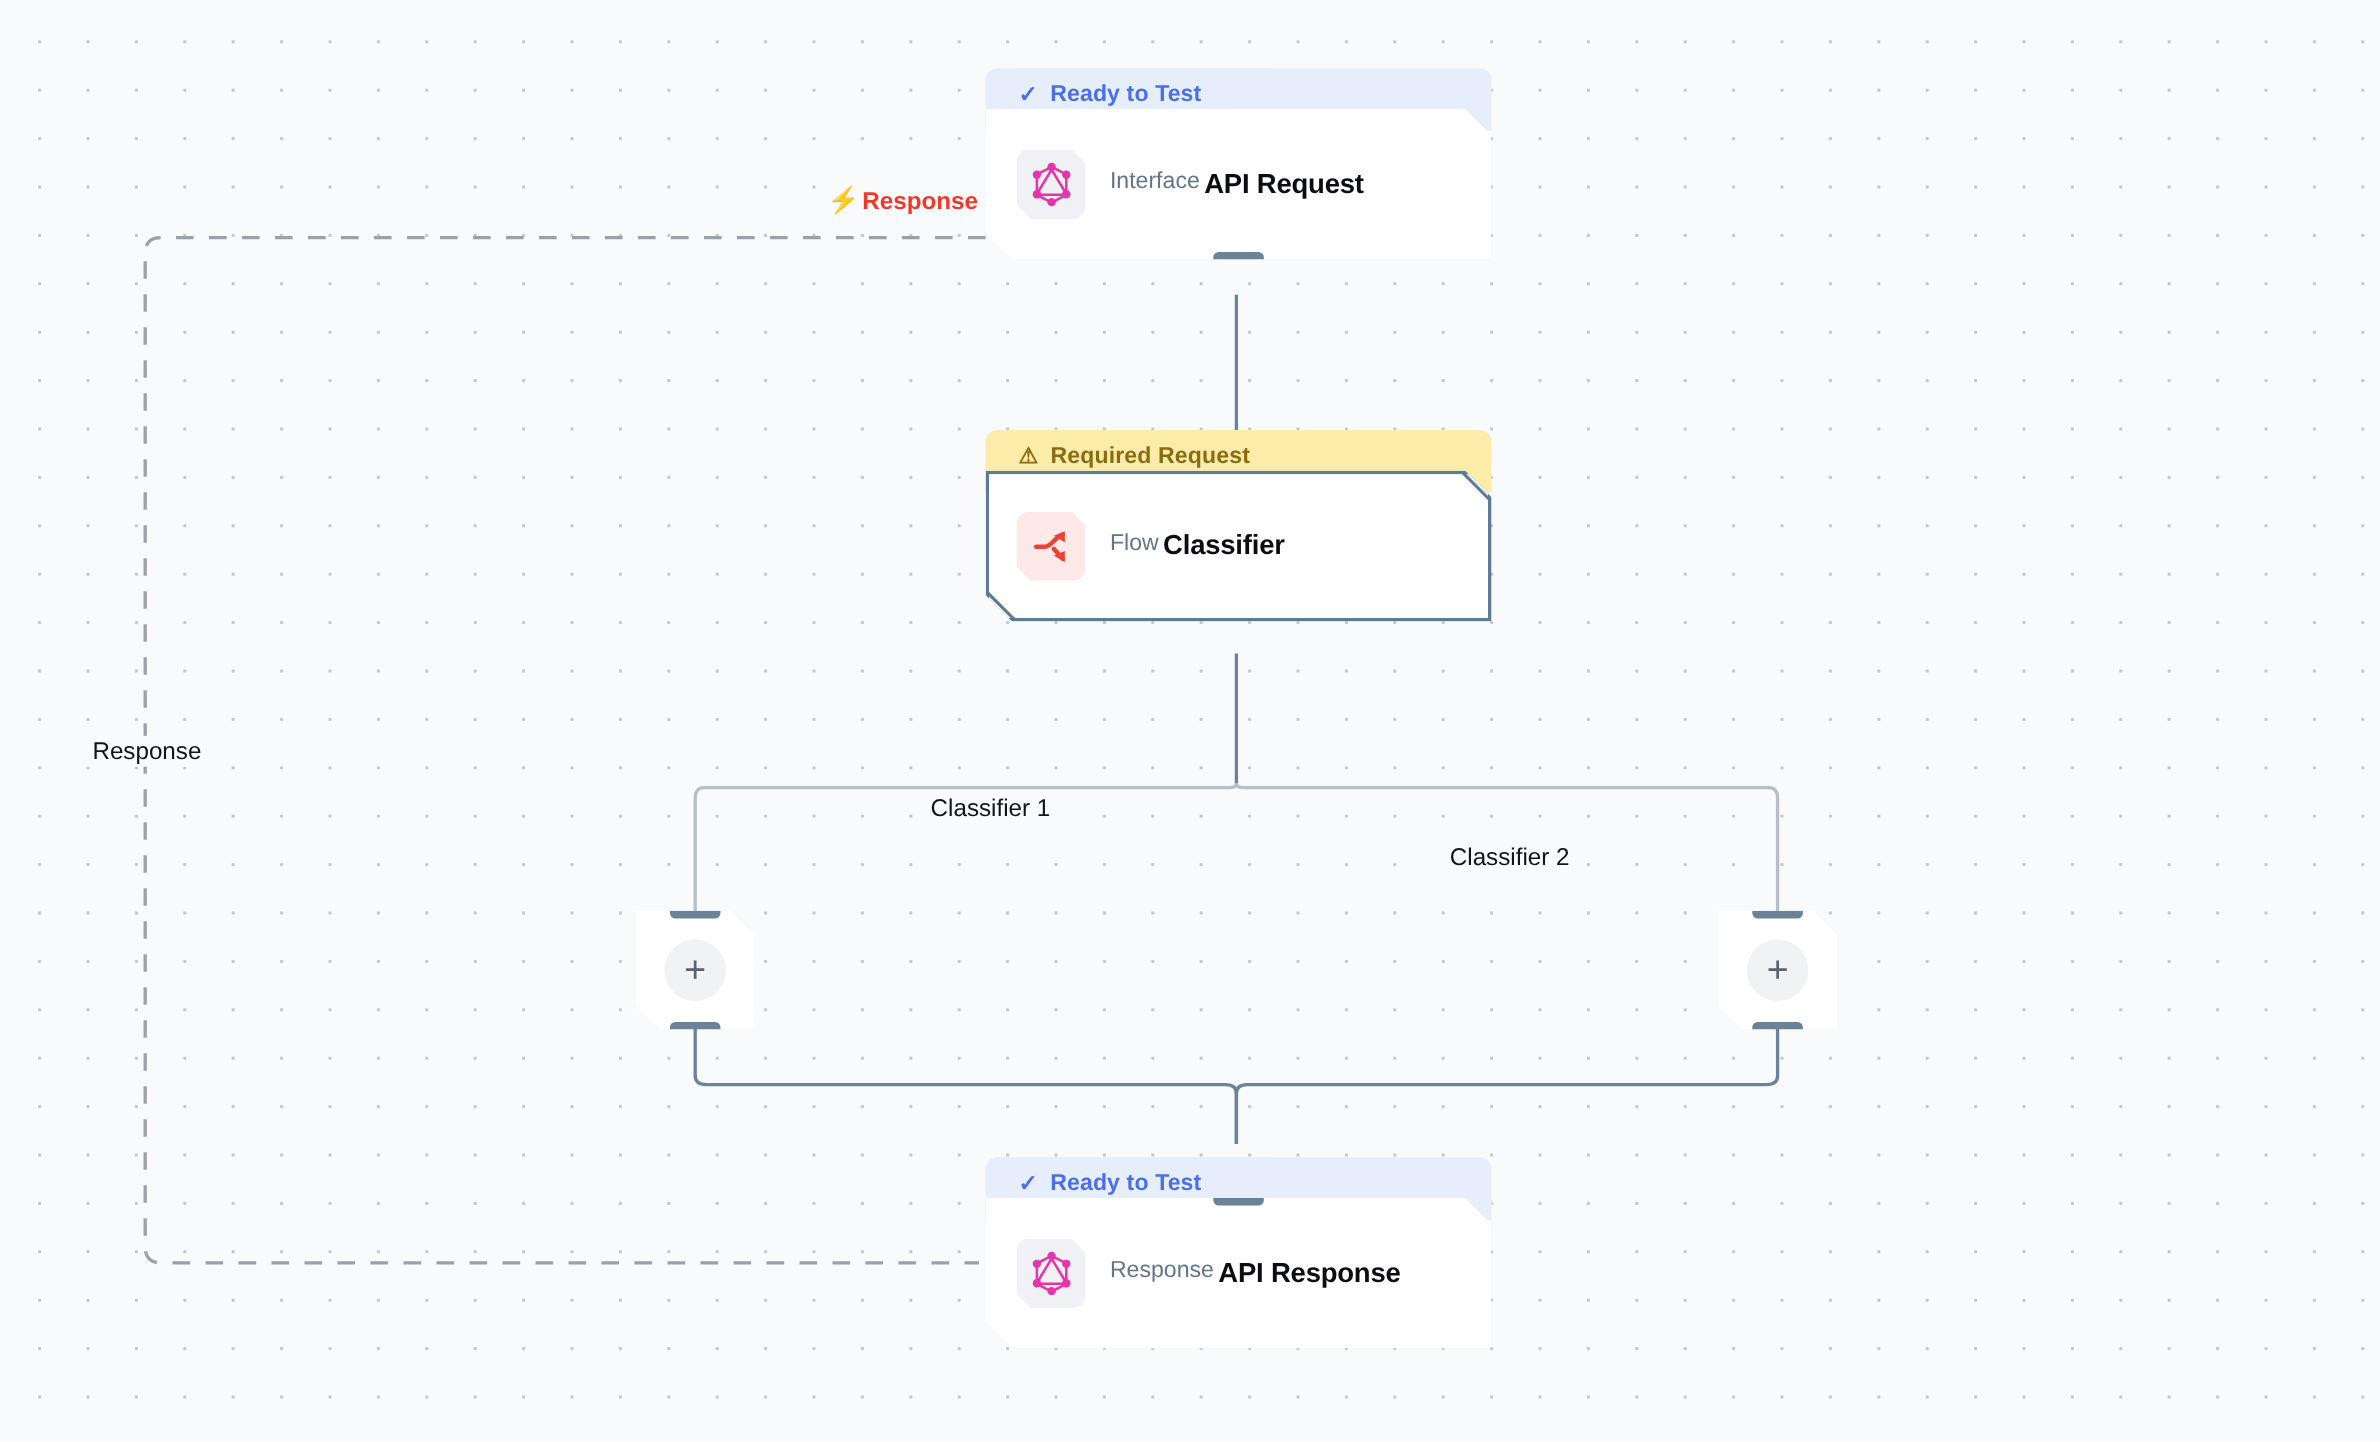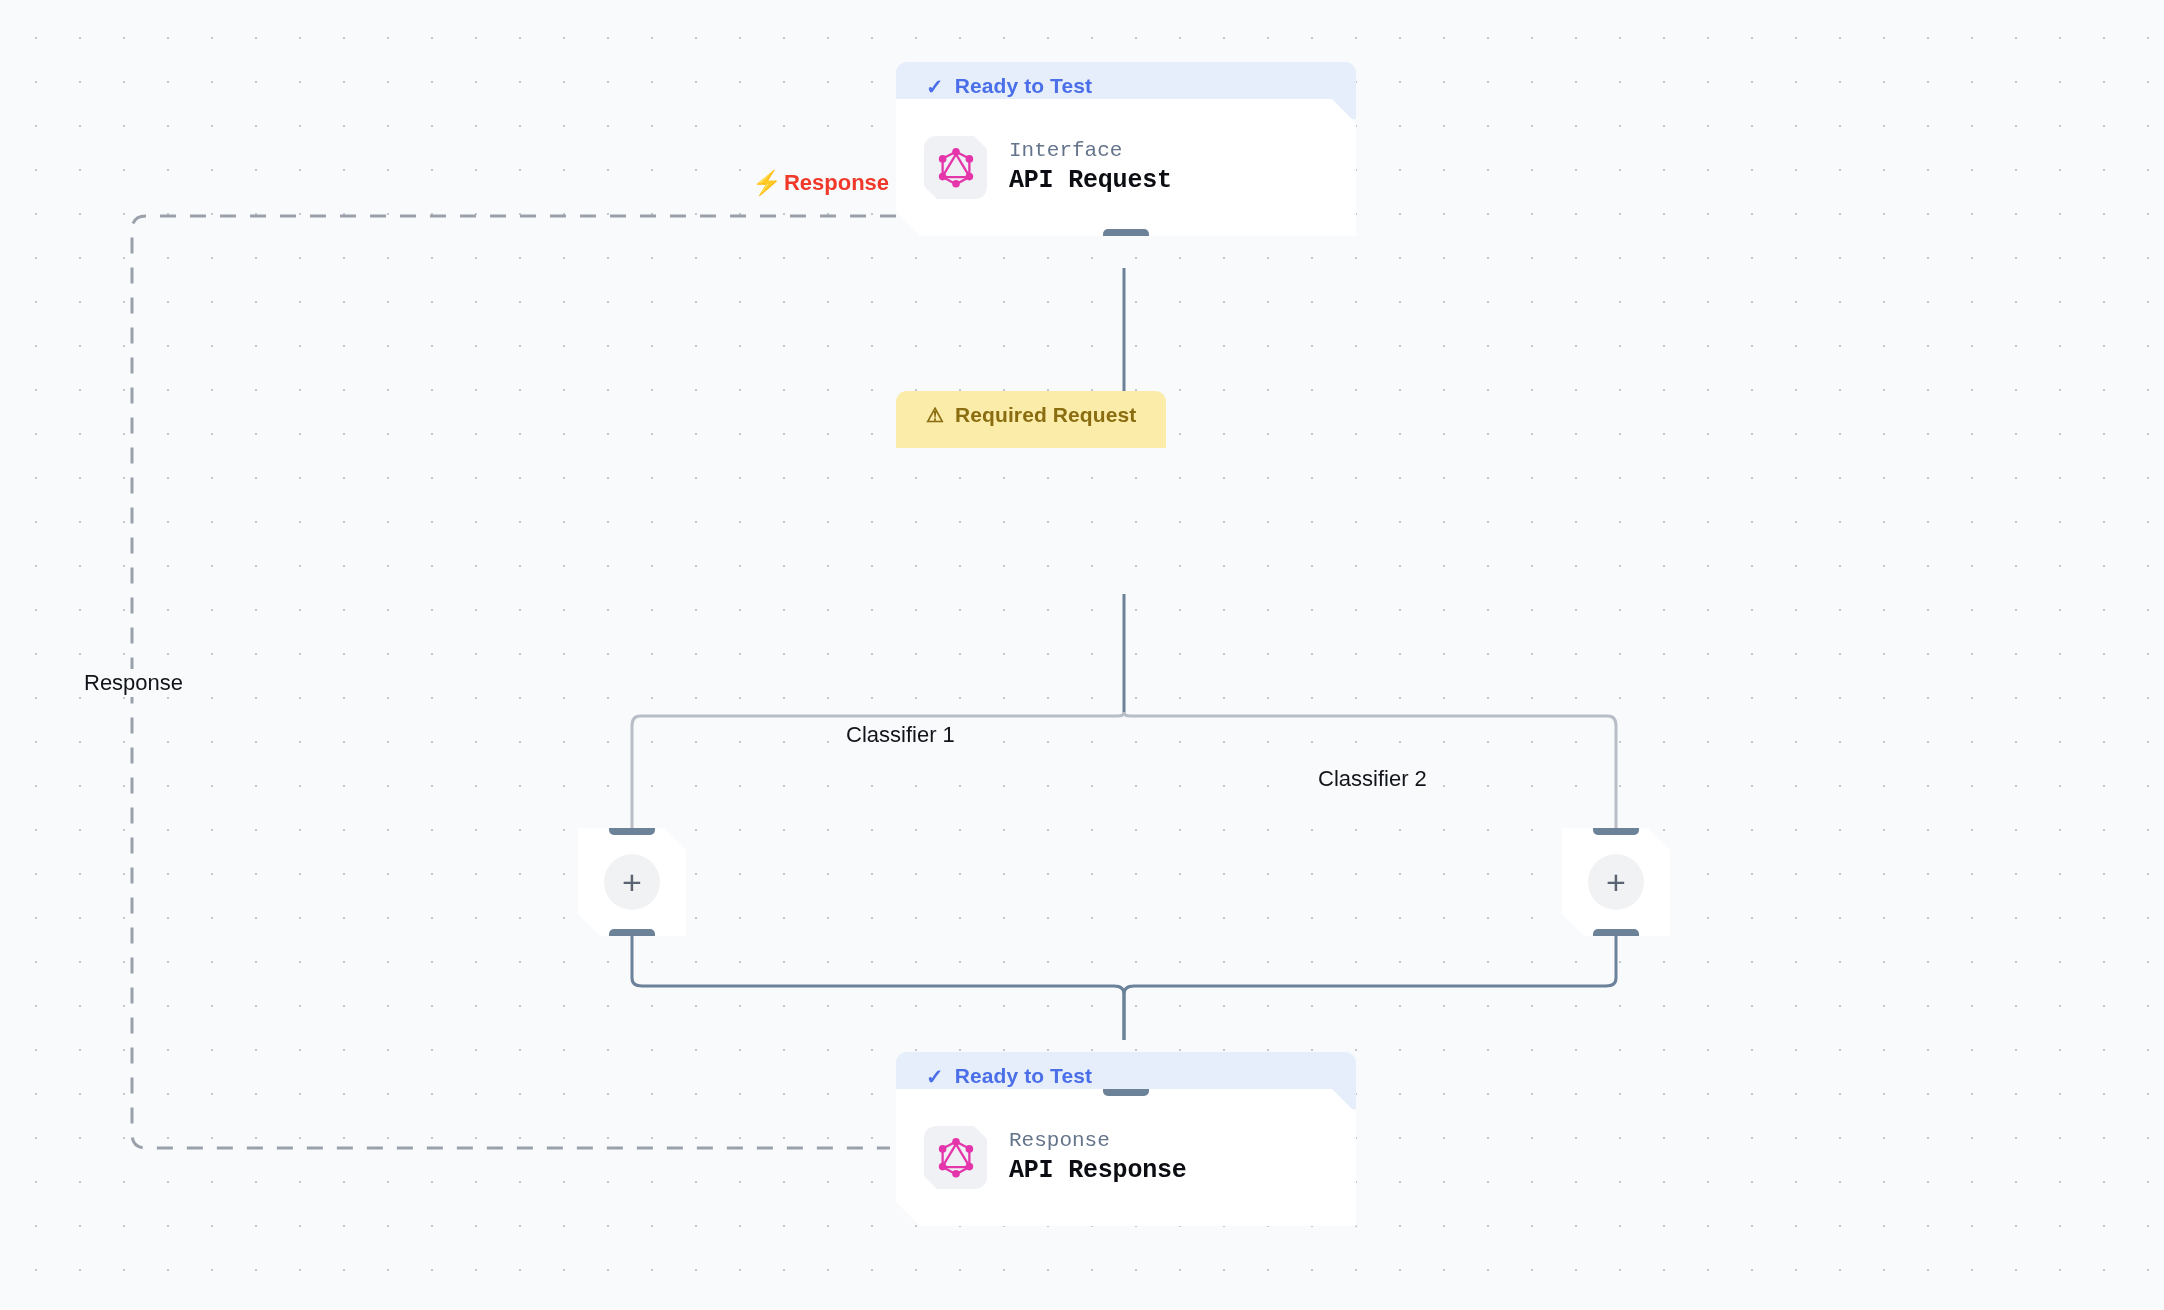--- a/index.html
+++ b/index.html
@@ -99,21 +99,21 @@
   .node-icon {
     width: 63px; height: 63px;
     border-radius: 12px;
     flex: 0 0 63px;
     display: flex; align-items: center; justify-content: center;
     clip-path: polygon(0 0, calc(100% - 13px) 0, 100% 13px, 100% 100%, 13px 100%, 0 calc(100% - 13px));
   }
   .node-icon.graphql { background: #EFF1F5; }
   .node-icon.flow    { background: #FDE9E8; }
 
-  .node-text { display: flex; flex-direction: column; gap: 4px; font-family: Liberation Mono, monospace; }
+  .node-text { display: flex; flex-direction: row; gap: 4px; }
   .node-kind {
     font-size: 21px;
     color: #64748B;
     line-height: 1.15;
   }
   .node-title {
     font-size: 25px;
     font-weight: bold;
     color: #0B0D12;
     line-height: 1.15;
@@ -245,20 +245,38 @@
       </div>
       <div class="handle bottom"></div>
     </div>
   </div>
 
   <div class="node" style="left: 896px; top: 391px;">
     <div class="status-banner warn">
       <span class="status-icon warn-glyph">⚠</span>
       <span>Required Request</span>
     </div>
+    <div class="card-body selected">
+      <div class="node-icon flow">
+        <svg width="40" height="40" viewBox="0 0 40 40">
+          <g stroke="#EF4036" stroke-width="4" fill="none" stroke-linecap="round" stroke-linejoin="round">
+            <path d="M6 20 H14 C20 20 22 12 30 9"></path>
+            <path d="M22 22 C26 26 27 28 30 31"></path>
+          </g>
+          <polygon points="32,6 32,16 22,10" fill="#EF4036"></polygon>
+          <polygon points="32,34 22,28 32,24" fill="#EF4036"></polygon>
+        </svg>
+      </div>
+      <div class="node-text">
+        <span class="node-kind">Flow</span>
+        <span class="node-title">Classifier</span>
+      </div>
+      <div class="handle top" style="top:-11px;"></div>
+      <div class="handle bottom" style="bottom:-11px;"></div>
+    </div>
   </div>
 
   <div class="plus-node" style="left: 578px; top: 828px;">
     <div class="handle top"></div>
     <div class="plus-circle">+</div>
     <div class="handle bottom"></div>
   </div>
 
   <div class="plus-node" style="left: 1562px; top: 828px;">
     <div class="handle top"></div>

